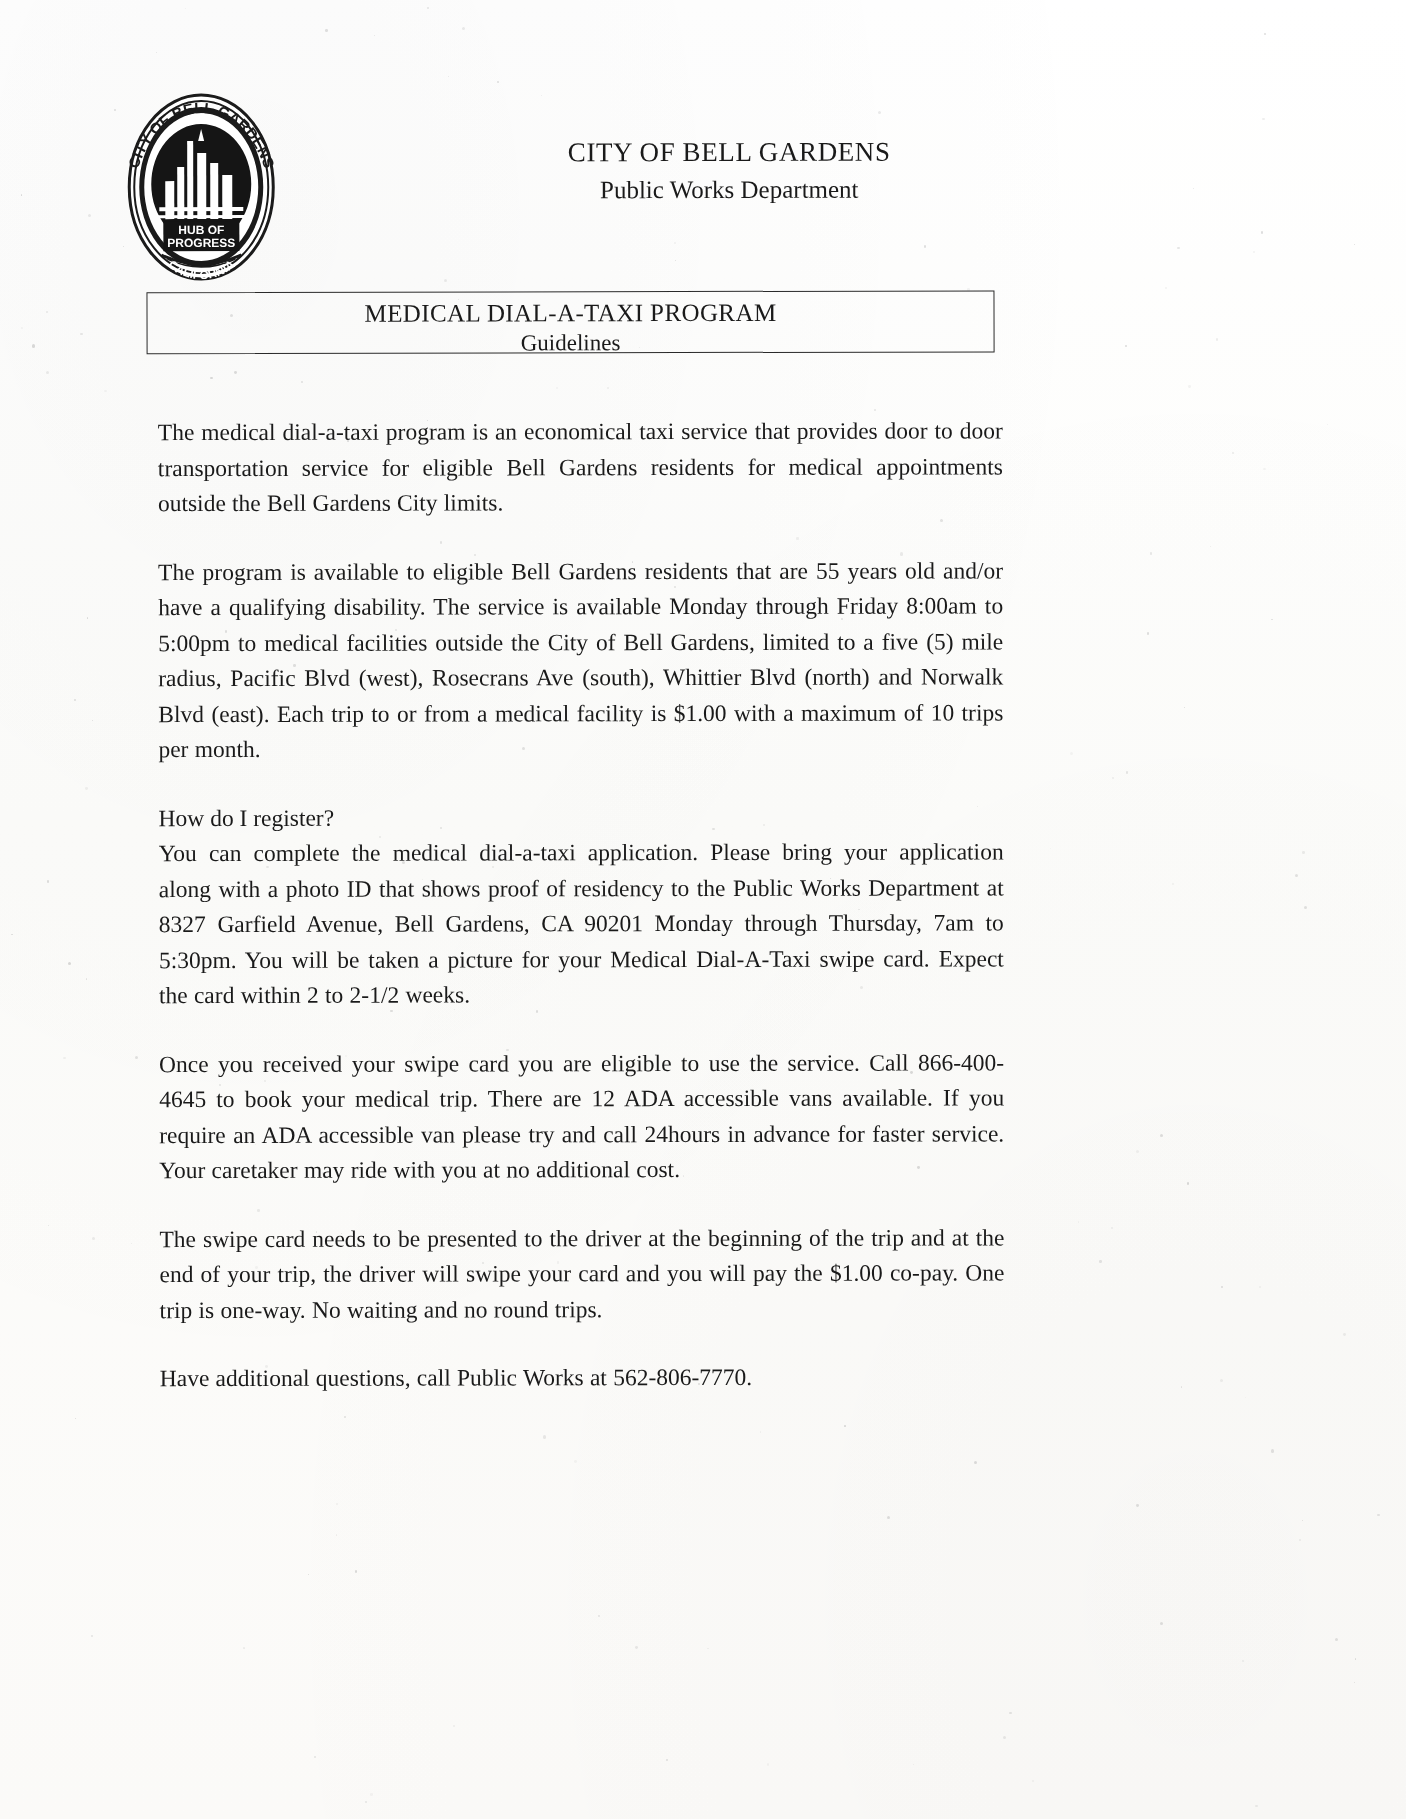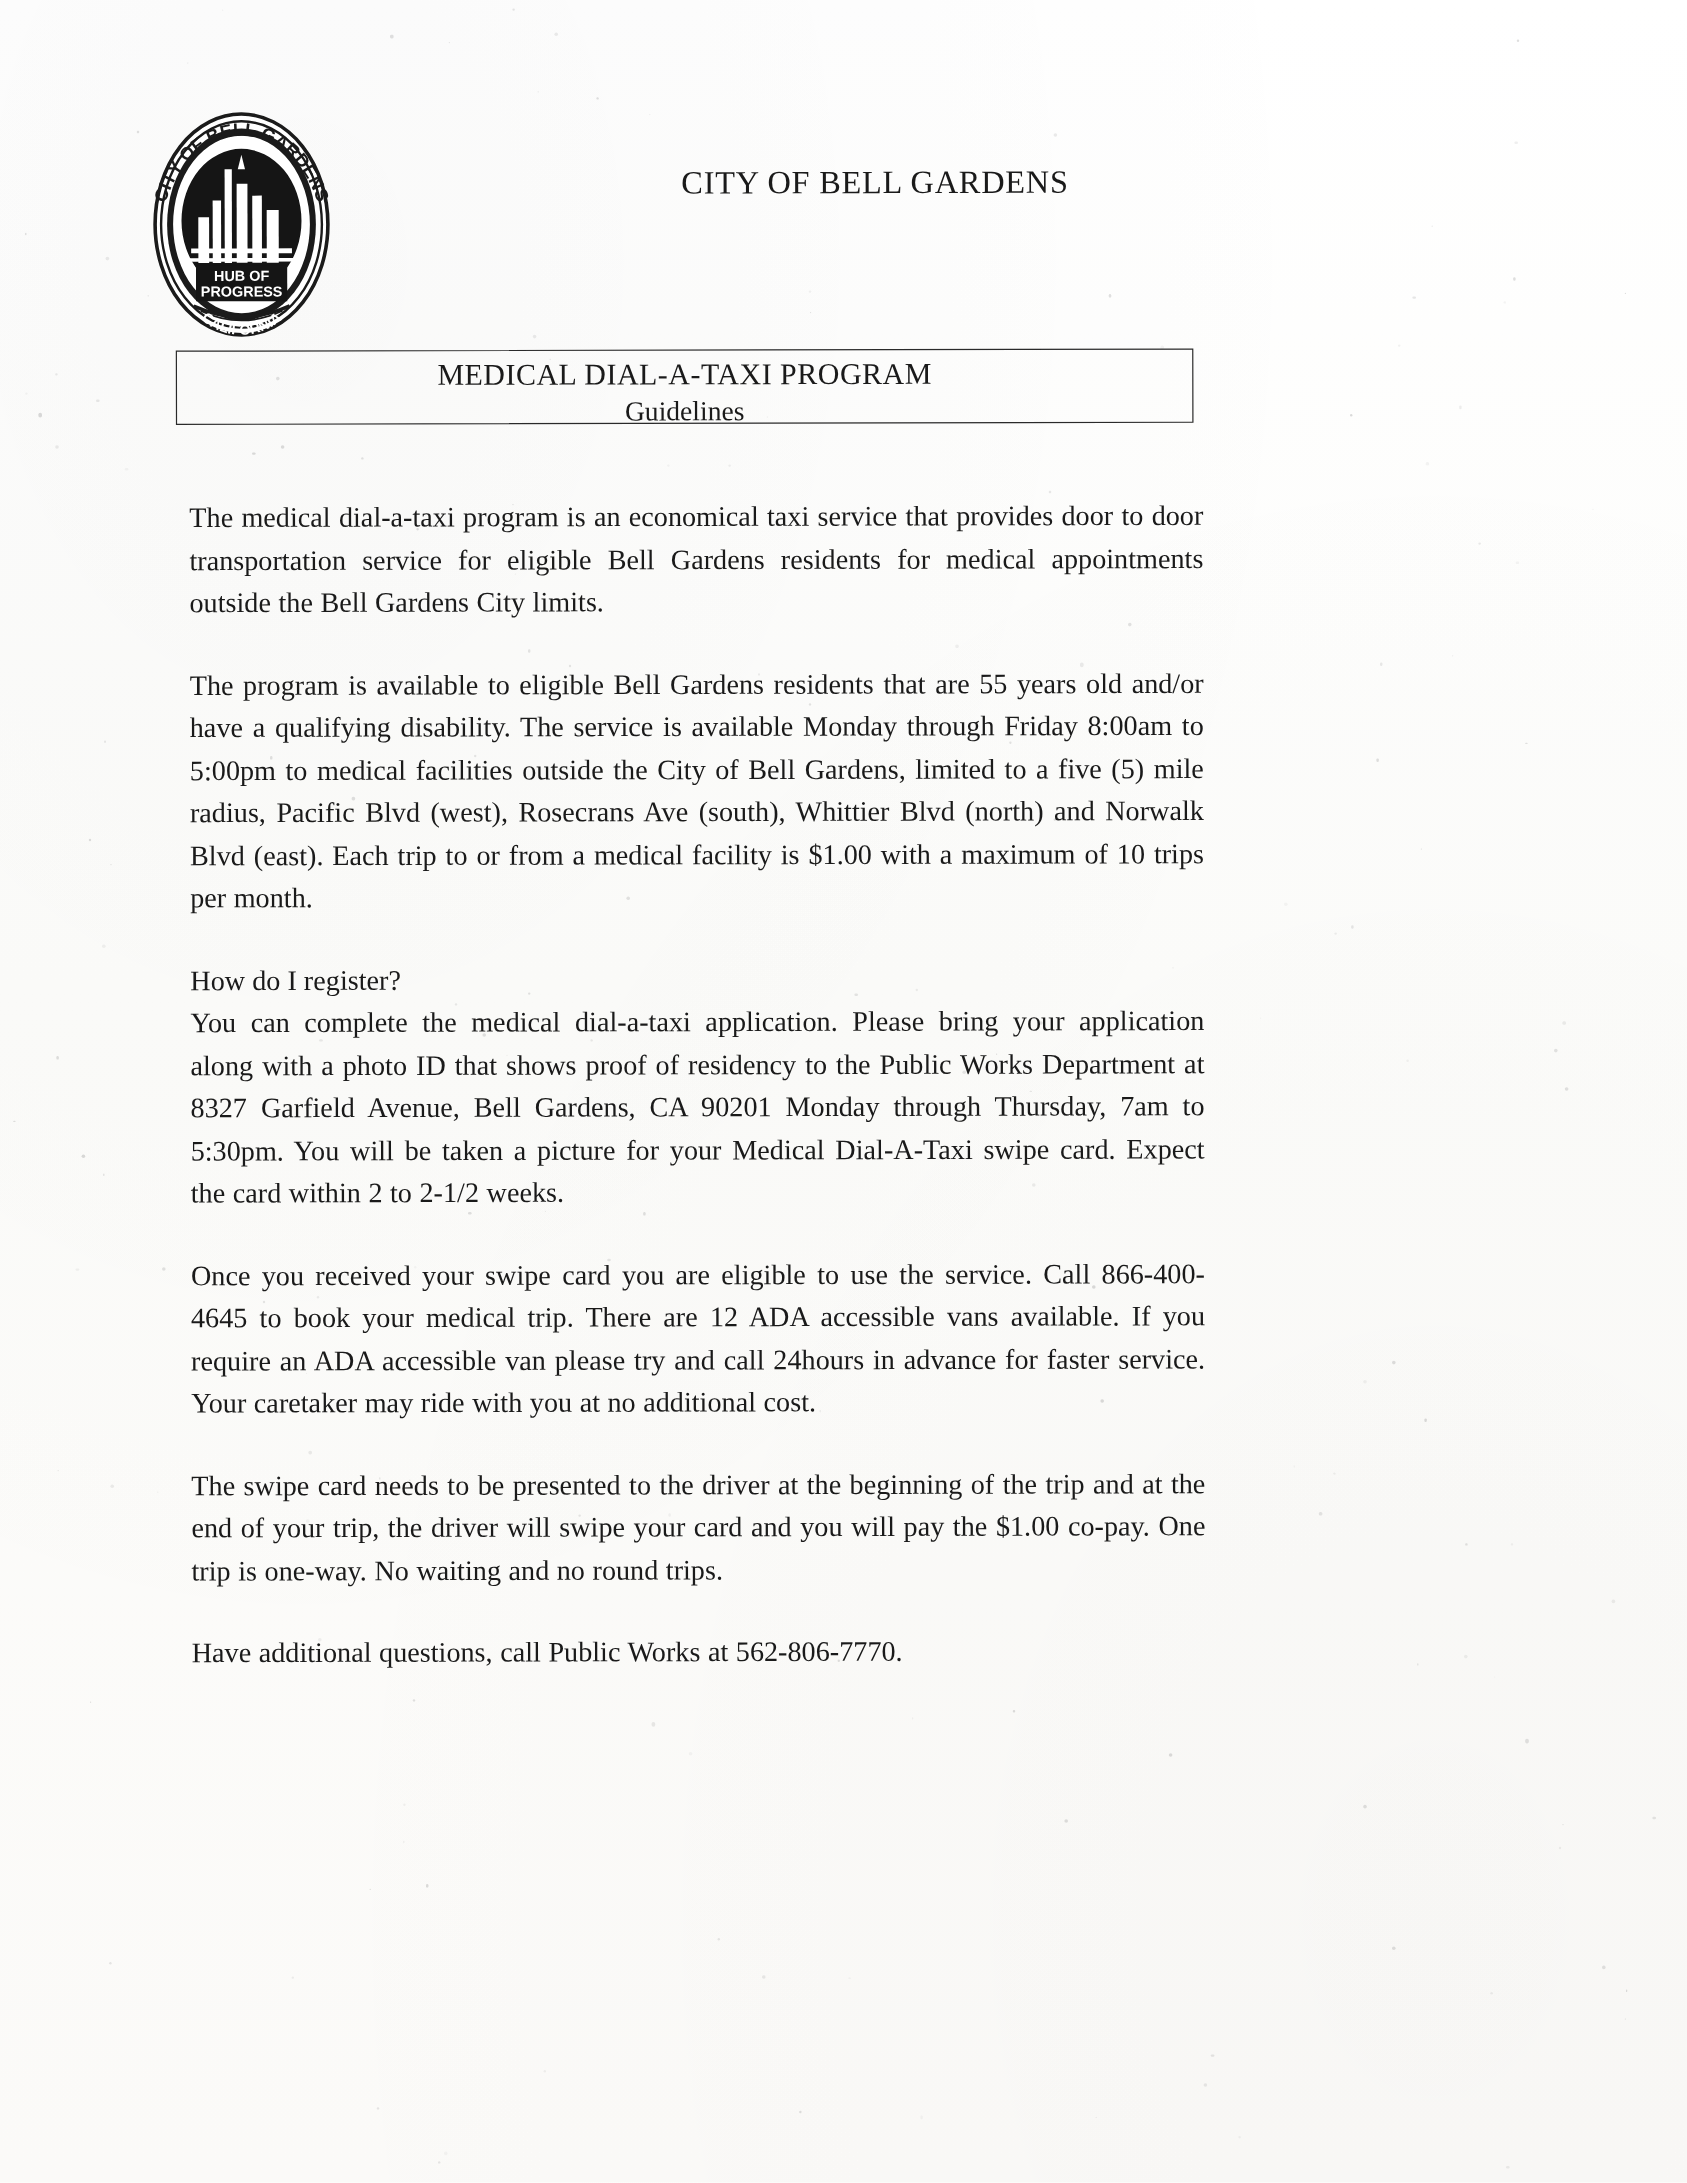--- a/index.html
+++ b/index.html
@@ -380,20 +380,21 @@
             <textPath href="#arcTop" startOffset="50%" text-anchor="middle">CITY OF BELL GARDENS</textPath>
           </text>
           <text font-family="Liberation Sans, sans-serif" font-size="12" font-weight="bold" fill="#ffffff">
             <textPath href="#arcBottom" startOffset="50%" text-anchor="middle">CALIFORNIA</textPath>
           </text>
         </svg>
       </div>
 
       <div id="header-text">
         <div id="city-name">CITY OF BELL GARDENS</div>
+        <div id="dept-name">Public Works Department</div>
       </div>
     </div>
 
     <div id="title-box">
       <div id="title-inner">
         <div id="program-title">MEDICAL DIAL-A-TAXI PROGRAM</div>
         <div id="guidelines-label">Guidelines</div>
       </div>
     </div>
 

